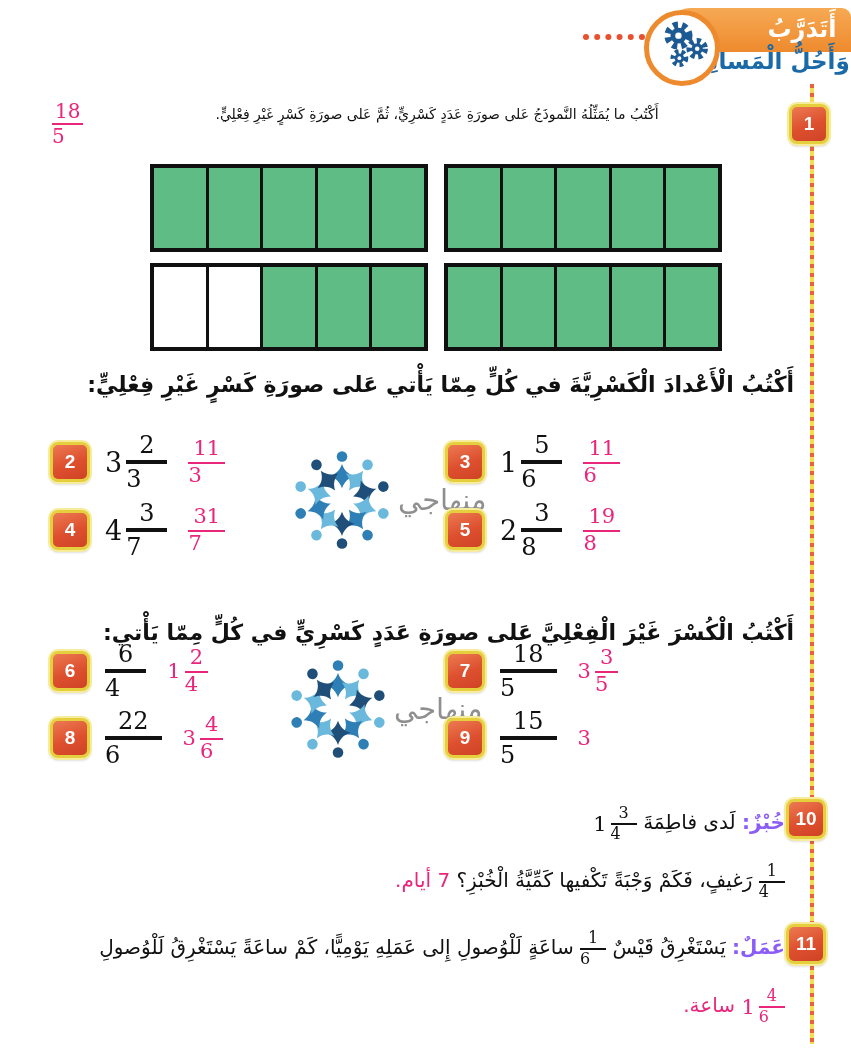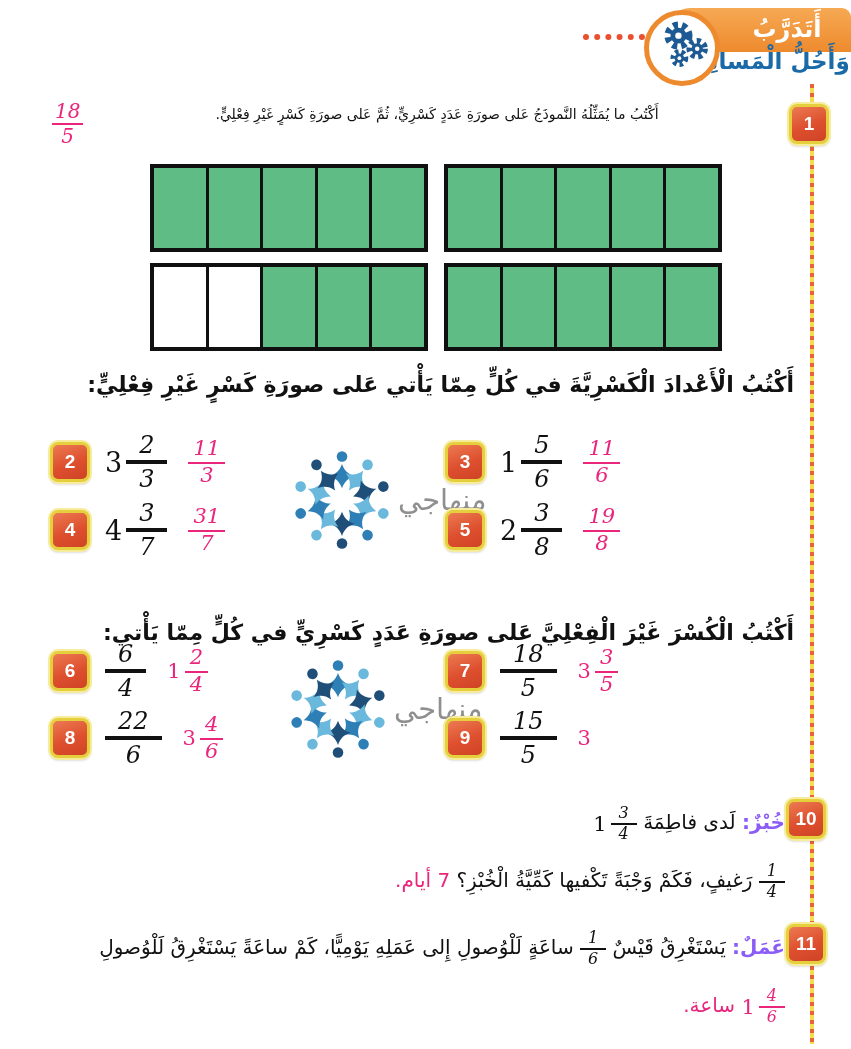--- a/index.html
+++ b/index.html
@@ -7,21 +7,21 @@
     width:851px;height:1049px;position:relative;background:#fff;overflow:hidden;
     font-family:"DejaVu Sans",sans-serif;color:#111;
   }
   
   .hdr-tab{
     position:absolute;left:668px;top:8px;width:183px;height:44px;
     background:linear-gradient(180deg,#f6a953,#ee8a2e);
     border-radius:24px 10px 0 24px;
   }
   .hdr-tab-txt{
-    position:absolute;left:72px;top:7px;width:94px;text-align:center;
+    position:absolute;left:87px;top:7px;width:94px;text-align:center;
     color:#fff;font-weight:bold;font-size:24px;
   }
   .hdr-sub{
     position:absolute;left:688px;top:48px;width:163px;text-align:center;
     color:#1b6aa8;font-weight:bold;font-size:23px;
   }
   .hdr-circle{
     position:absolute;left:644px;top:10px;width:66px;height:66px;border-radius:50%;
     background:#fff;border:5px solid #ee8a2e;z-index:2;
   }
@@ -38,22 +38,22 @@
   .badge{
     width:34px;height:34px;border-radius:8px;flex:0 0 34px;
     background:linear-gradient(160deg,#ec7a52 0%,#dd4f2e 55%,#cf4326 100%);
     border:3px solid #e5cf3d;
     box-shadow:0 0 0 2px #f6ec9c,0 2px 3px rgba(0,0,0,.25);
     color:#fff;font:bold 19px/34px "Liberation Sans",sans-serif;text-align:center;
     z-index:3;
   }
   .badge.abs{position:absolute;}
   
-  .frac{display:inline-block;vertical-align:middle;text-align:center;
-        font-family:"DejaVu Serif",serif;line-height:1.1;direction:ltr;font-style:italic;}
+  .frac{display:inline-block;vertical-align:middle;text-align:left;
+        font-family:"DejaVu Serif",serif;line-height:1.1;direction:ltr;}
   .frac span{display:block;}
   .frac--big{font-size:24px;color:#111;}
   .frac--big .fn{border-bottom:4px solid #111;padding:0 13px 2px;}
   .frac--big .fd{padding-top:2px;}
   .frac--ans{font-size:21px;}
   .frac--ans .fn{border-bottom:2px solid currentColor;padding:0 5px 1px;}
   .frac--inline{font-size:16px;}
   .frac--inline .fn{border-bottom:2px solid currentColor;padding:0 8px 1px;}
   .mixed{display:inline-flex;align-items:center;gap:4px;direction:ltr;vertical-align:middle;}
   .whole-big{font-family:"DejaVu Serif",serif;font-size:27px;}

